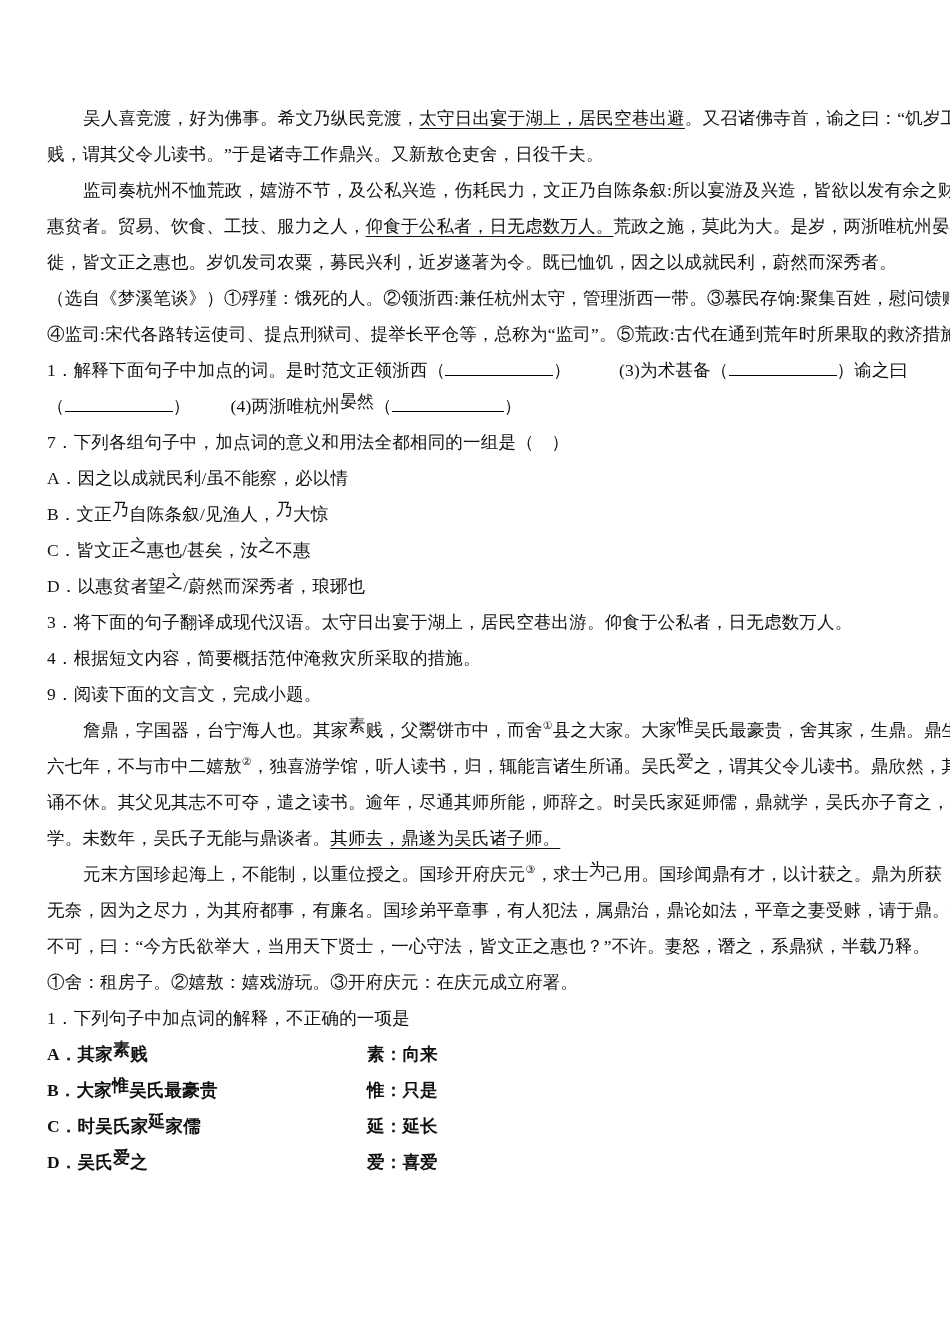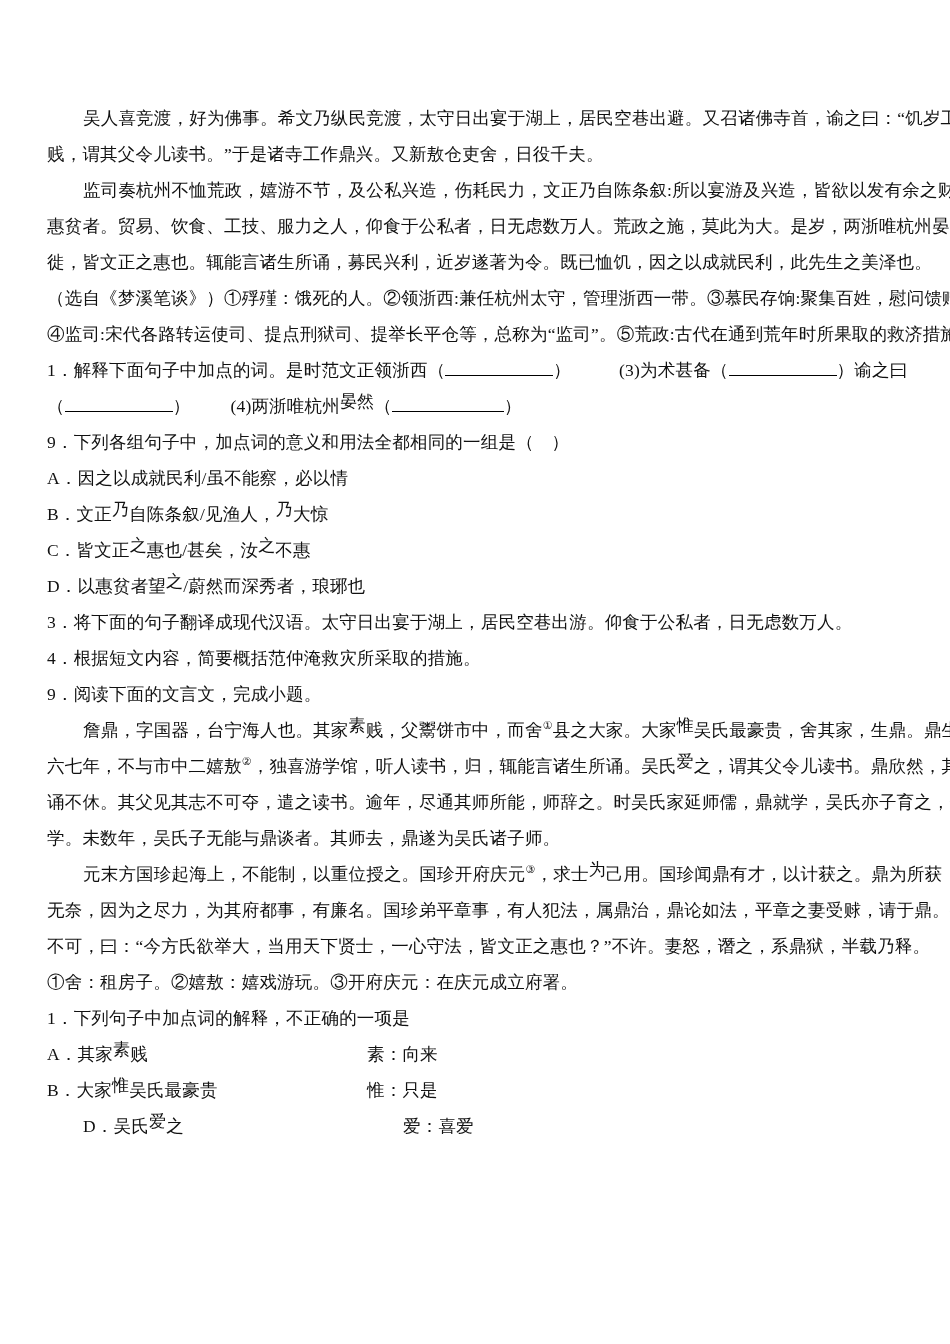--- a/index.html
+++ b/index.html
@@ -14,60 +14,61 @@
     overflow:hidden;
   }
   .line{
     height:36px;
     line-height:36px;
     font-size:17.5px;
     white-space:pre;
     letter-spacing:0.2px;
   }
   .indent{padding-left:36px;}
-  .u{text-underline-offset:4px;text-decoration-thickness:1px;}
+  .u{text-decoration:underline;text-underline-offset:4px;text-decoration-thickness:1px;}
   .raised{position:relative;top:-5px;font-size:0.97em;}
   .sup{font-size:11px;vertical-align:super;line-height:0;}
   .blank{
     display:inline-block;
     border-bottom:1.3px solid #000;
     height:15px;
     vertical-align:baseline;
   }
   .hgap{display:inline-block;height:1px;}
-  .col{display:inline-block;vertical-align:top;}
+  .col{display:inline-block;vertical-align:top;font-weight:bold;}
 </style>
 </head>
 <body>
 
 <div id="page">
   <div>
       <div class="line indent"><span>吴人喜竞渡，好为佛事。希文乃纵民竞渡，</span><span class="u">太守日出宴于湖上，居民空巷出避</span><span>。又召诸佛寺首，谕之曰：“饥岁工价至</span></div>
       <div class="line"><span>贱，谓其父令儿读书。”于是诸寺工作鼎兴。又新敖仓吏舍，日役千夫。</span></div>
       <div class="line indent"><span>监司奏杭州不恤荒政，嬉游不节，及公私兴造，伤耗民力，文正乃自陈条叙:所以宴游及兴造，皆欲以发有余之财，以</span></div>
       <div class="line"><span>惠贫者。贸易、饮食、工技、服力之人，</span><span class="u">仰食于公私者，日无虑数万人。</span><span>荒政之施，莫此为大。是岁，两浙唯杭州晏然，民不流</span></div>
-      <div class="line"><span>徙，皆文正之惠也。辄能言诸生所诵，募民兴利，近岁遂著为令。既已恤饥，因之以成就民利，此先生之美泽也。</span></div>
+      <div class="line"><span>徙，皆文正之惠也。岁饥发司农粟，募民兴利，近岁遂著为令。既已恤饥，因之以成就民利，蔚然而深秀者。</span></div>
       <div class="line"><span>（选自《梦溪笔谈》）①殍殣：饿死的人。②领浙西:兼任杭州太守，管理浙西一带。③慕民存饷:聚集百姓，慰问馈赠物品。</span></div>
       <div class="line"><span>④监司:宋代各路转运使司、提点刑狱司、提举长平仓等，总称为“监司”。⑤荒政:古代在通到荒年时所果取的救济措施。</span></div>
       <div class="line"><span>1．解释下面句子中加点的词。是时范文正领浙西（</span><span class="blank" style="width: 108px;"></span><span>）</span><span class="hgap" style="width: 48px;"></span><span>(3)为术甚备（</span><span class="blank" style="width: 108px;"></span><span>）谕之曰</span></div>
       <div class="line"><span>（</span><span class="blank" style="width: 108px;"></span><span>）</span><span class="hgap" style="width: 40px;"></span><span>(4)两浙唯杭州</span><span class="raised">晏然</span><span>（</span><span class="blank" style="width: 112px;"></span><span>）</span></div>
-      <div class="line"><span>9．下列各组句子中，加点词的意义和用法全都相同的一组是（　）</span></div>
+      <div class="line"><span>7．下列各组句子中，加点词的意义和用法全都相同的一组是（　）</span></div>
       <div class="line"><span>A．因之以成就民利/虽不能察，必以情</span></div>
       <div class="line"><span>B．文正</span><span class="raised">乃</span><span>自陈条叙/见渔人，</span><span class="raised">乃</span><span>大惊</span></div>
       <div class="line"><span>C．皆文正</span><span class="raised">之</span><span>惠也/甚矣，汝</span><span class="raised">之</span><span>不惠</span></div>
       <div class="line"><span>D．以惠贫者望</span><span class="raised">之</span><span>/蔚然而深秀者，琅琊也</span></div>
       <div class="line"><span>3．将下面的句子翻译成现代汉语。太守日出宴于湖上，居民空巷出游。仰食于公私者，日无虑数万人。</span></div>
       <div class="line"><span>4．根据短文内容，简要概括范仲淹救灾所采取的措施。</span></div>
       <div class="line"><span>9．阅读下面的文言文，完成小题。</span></div>
       <div class="line indent"><span>詹鼎，字国器，台宁海人也。其家</span><span class="raised">素</span><span>贱，父鬻饼市中，而舍</span><span class="sup">①</span><span>县之大家。大家</span><span class="raised">惟</span><span>吴氏最豪贵，舍其家，生鼎。鼎生</span></div>
       <div class="line"><span>六七年，不与市中二嬉敖</span><span class="sup">②</span><span>，独喜游学馆，听人读书，归，辄能言诸生所诵。吴氏</span><span class="raised">爱</span><span>之，谓其父令儿读书。鼎欣然，其</span></div>
       <div class="line"><span>诵不休。其父见其志不可夺，遣之读书。逾年，尽通其师所能，师辞之。时吴氏家延师儒，鼎就学，吴氏亦子育之，使</span></div>
       <div class="line"><span>学。未数年，吴氏子无能与鼎谈者。</span><span class="u">其师去，鼎遂为吴氏诸子师。</span></div>
       <div class="line indent"><span>元末方国珍起海上，不能制，以重位授之。国珍开府庆元</span><span class="sup">③</span><span>，求士</span><span class="raised">为</span><span>己用。国珍闻鼎有才，以计获之。鼎为所获，</span></div>
       <div class="line"><span>无奈，因为之尽力，为其府都事，有廉名。国珍弟平章事，有人犯法，属鼎治，鼎论如法，平章之妻受赇，请于鼎。持</span></div>
       <div class="line"><span>不可，曰：“今方氏欲举大，当用天下贤士，一心守法，皆文正之惠也？”不许。妻怒，谮之，系鼎狱，半载乃释。</span></div>
       <div class="line"><span>①舍：租房子。②嬉敖：嬉戏游玩。③开府庆元：在庆元成立府署。</span></div>
       <div class="line"><span>1．下列句子中加点词的解释，不正确的一项是</span></div>
       <div class="line"><span class="col" style="width: 320px;"><span>A．其家</span><span class="raised">素</span><span>贱</span></span><span class="col"><span>素：向来</span></span></div>
       <div class="line"><span class="col" style="width: 320px;"><span>B．大家</span><span class="raised">惟</span><span>吴氏最豪贵</span></span><span class="col"><span>惟：只是</span></span></div>
-      <div class="line"><span class="col" style="width: 320px; margin-left: 36px;"><span>D．吴氏</span><span class="raised">爱</span><span>之</span></span><span class="col"><span>爱：喜爱</span></span></div>
+      <div class="line"><span class="col" style="width: 320px;"><span>C．时吴氏家</span><span class="raised">延</span><span>家儒</span></span><span class="col"><span>延：延长</span></span></div>
+      <div class="line"><span class="col" style="width: 320px;"><span>D．吴氏</span><span class="raised">爱</span><span>之</span></span><span class="col"><span>爱：喜爱</span></span></div>
     </div>
 </div>
 
 </body></html>

